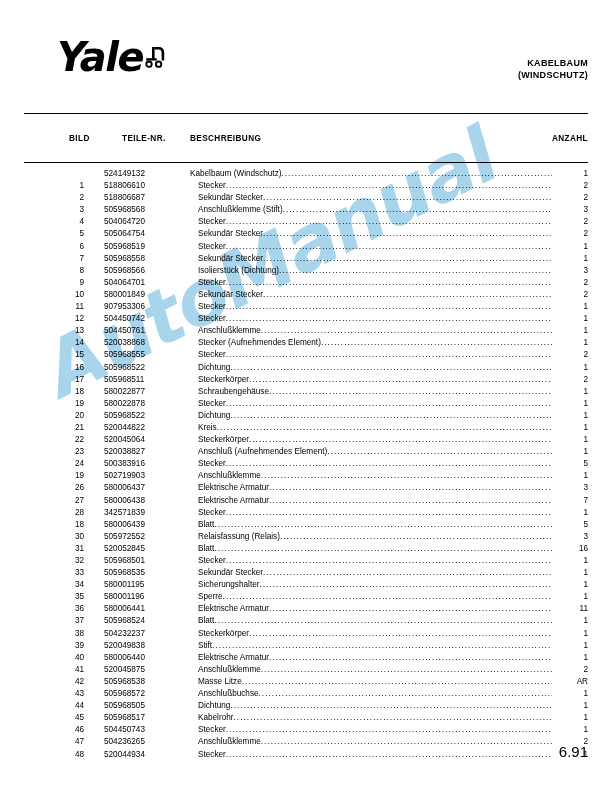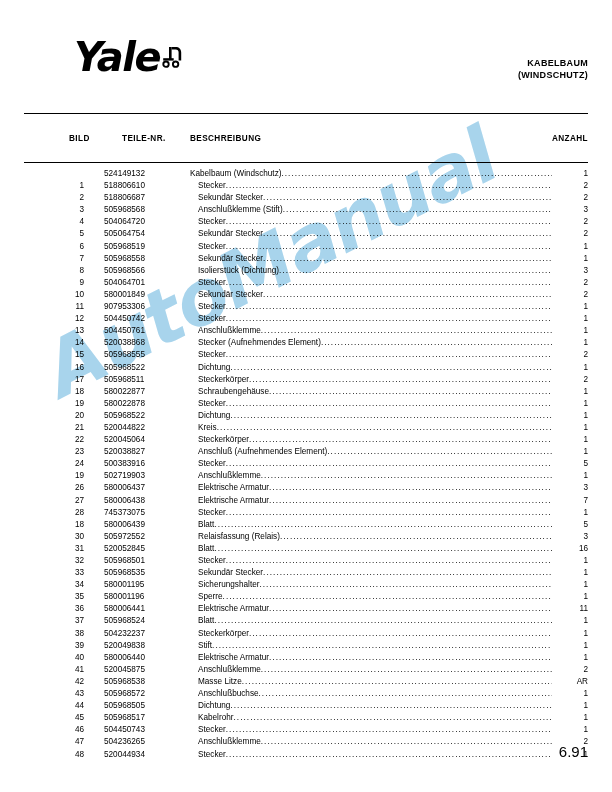--- a/index.html
+++ b/index.html
@@ -48,21 +48,20 @@
     width: 612px;
     height: 112px;
     z-index: 2;
   }
   .logo-wrap {
     position: absolute;
     left: 57px;
     top: 38px;
     display: flex;
     align-items: flex-end;
-    margin-left: 17px;
   }
   .logo-text {
     font-family: "DejaVu Sans", sans-serif;
     font-size: 40px;
     font-weight: bold;
     font-style: italic;
     letter-spacing: -1.5px;
     line-height: 0.95;
     color: #000000;
   }
@@ -373,21 +372,21 @@
           <span class="c-anzahl">3</span>
         </div>
         <div class="row">
           <span class="c-bild">27</span>
           <span class="c-teile">580006438</span>
           <span class="c-desc indent"><span class="desc-inner">Elektrische Armatur</span><span class="leader"> ............................................................................................................................................................................................................................................................................................................</span></span>
           <span class="c-anzahl">7</span>
         </div>
         <div class="row">
           <span class="c-bild">28</span>
-          <span class="c-teile">745373075</span>
+          <span class="c-teile">342571839</span>
           <span class="c-desc indent"><span class="desc-inner">Stecker</span><span class="leader"> ............................................................................................................................................................................................................................................................................................................</span></span>
           <span class="c-anzahl">1</span>
         </div>
         <div class="row">
           <span class="c-bild">18</span>
           <span class="c-teile">580006439</span>
           <span class="c-desc indent"><span class="desc-inner">Blatt</span><span class="leader"> ............................................................................................................................................................................................................................................................................................................</span></span>
           <span class="c-anzahl">5</span>
         </div>
         <div class="row">

